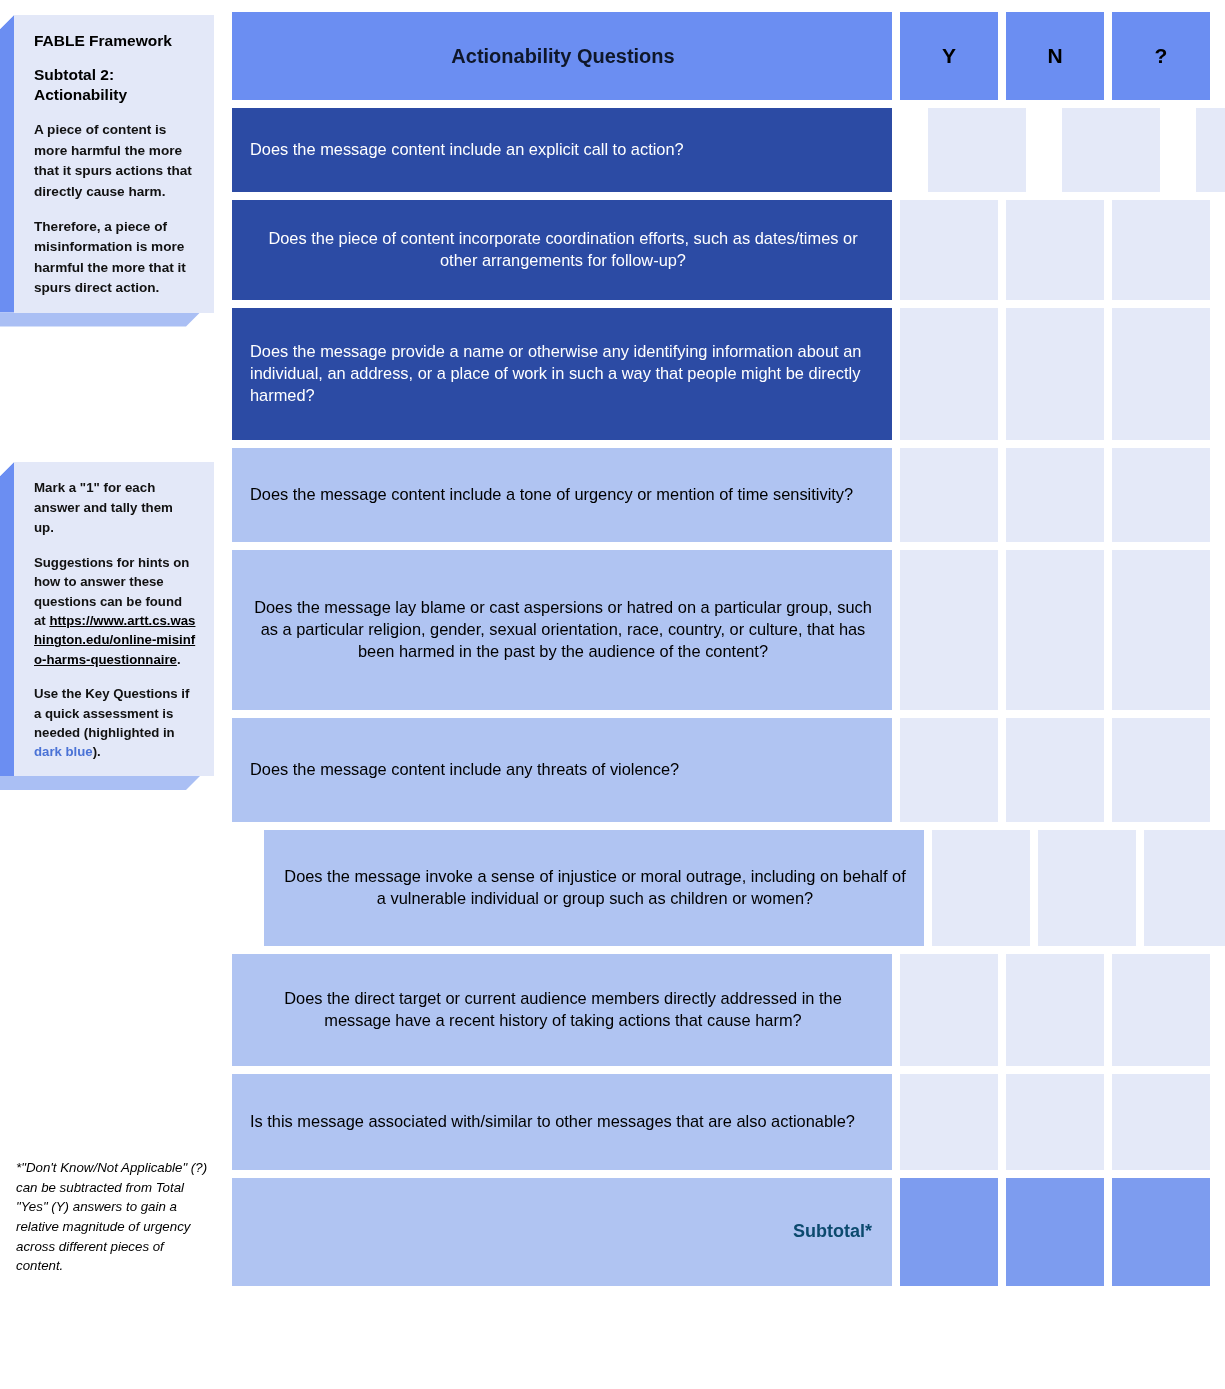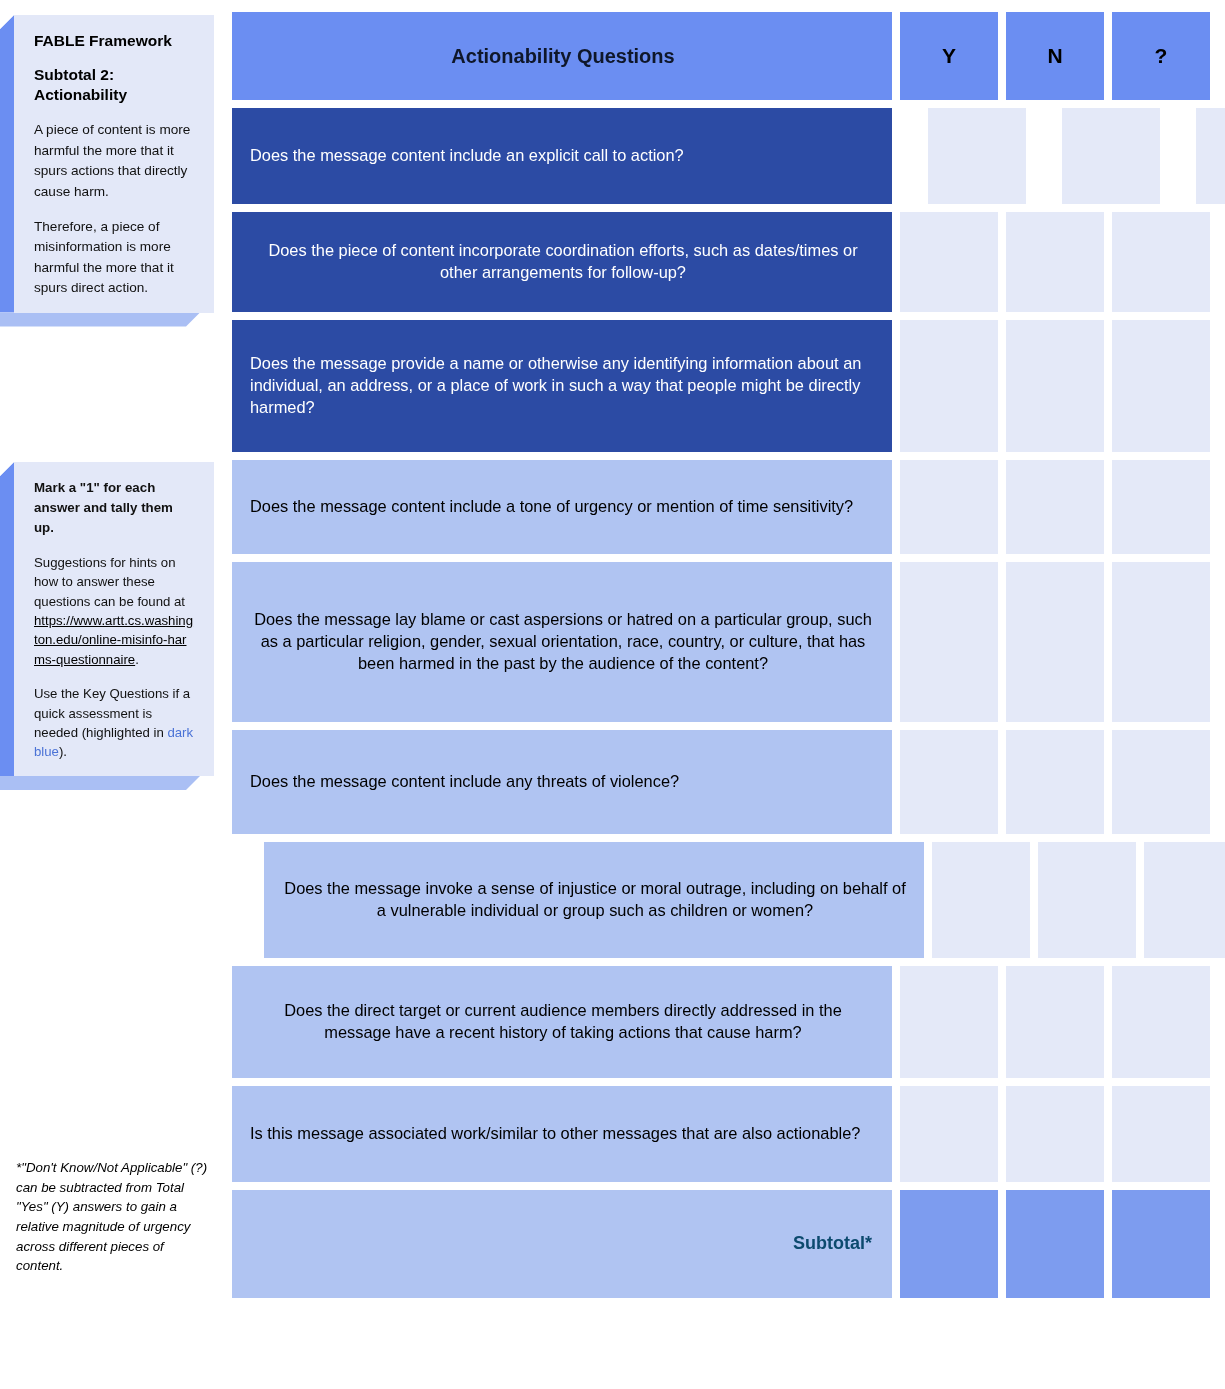--- a/index.html
+++ b/index.html
@@ -90,20 +90,21 @@
     line-height: 1.28;
     margin: 0 0 14px 0;
     color: #000;
   }
   .card-title.second { margin-bottom: 16px; }
   .card-para {
     font-size: 13.6px;
     line-height: 1.5;
     margin: 0 0 15px 0;
     color: #111;
+    font-weight: bold;
   }
   .card-para:last-child { margin-bottom: 0; }
   .card-para.bold-lead {
     font-weight: bold;
     font-size: 13.3px;
     line-height: 1.5;
   }
   .card-para.small {
     font-size: 13.2px;
     line-height: 1.47;
@@ -195,21 +196,21 @@
     color: #0c4a6e;
     height: 108px;
     padding-right: 20px;
   }
   #subtotal-row .acell {
     background: #7d9cef;
     height: 108px;
   }
 
   
-  .h1 { height: 96px; gap: 36px; }
+  .h1 { height: 84px; gap: 36px; }
   .h2 { height: 100px; text-align: center; }
   .h3 { height: 132px; }
   .h4 { height: 94px; }
   .h5 { height: 104px; }
   .h6 { height: 160px; }
   .h7 { height: 116px; margin-left: 32px; }
   .h8 { height: 112px; }
   .h9 { height: 96px; }
 </style>
 </head>
@@ -302,21 +303,21 @@
     </div>
 
     <div class="trow q reg h8">
       <div class="qcell">Does the direct target or current audience members directly addressed in the message have a recent history of taking actions that cause harm?</div>
       <div class="acell"></div>
       <div class="acell"></div>
       <div class="acell"></div>
     </div>
 
     <div class="trow q reg h9">
-      <div class="qcell">Is this message associated work/similar to other messages that are also actionable?</div>
+      <div class="qcell">Is this message associated with/similar to other messages that are also actionable?</div>
       <div class="acell"></div>
       <div class="acell"></div>
       <div class="acell"></div>
     </div>
 
     <div class="trow" id="subtotal-row">
       <div class="qcell">Subtotal*</div>
       <div class="acell"></div>
       <div class="acell"></div>
       <div class="acell"></div>

